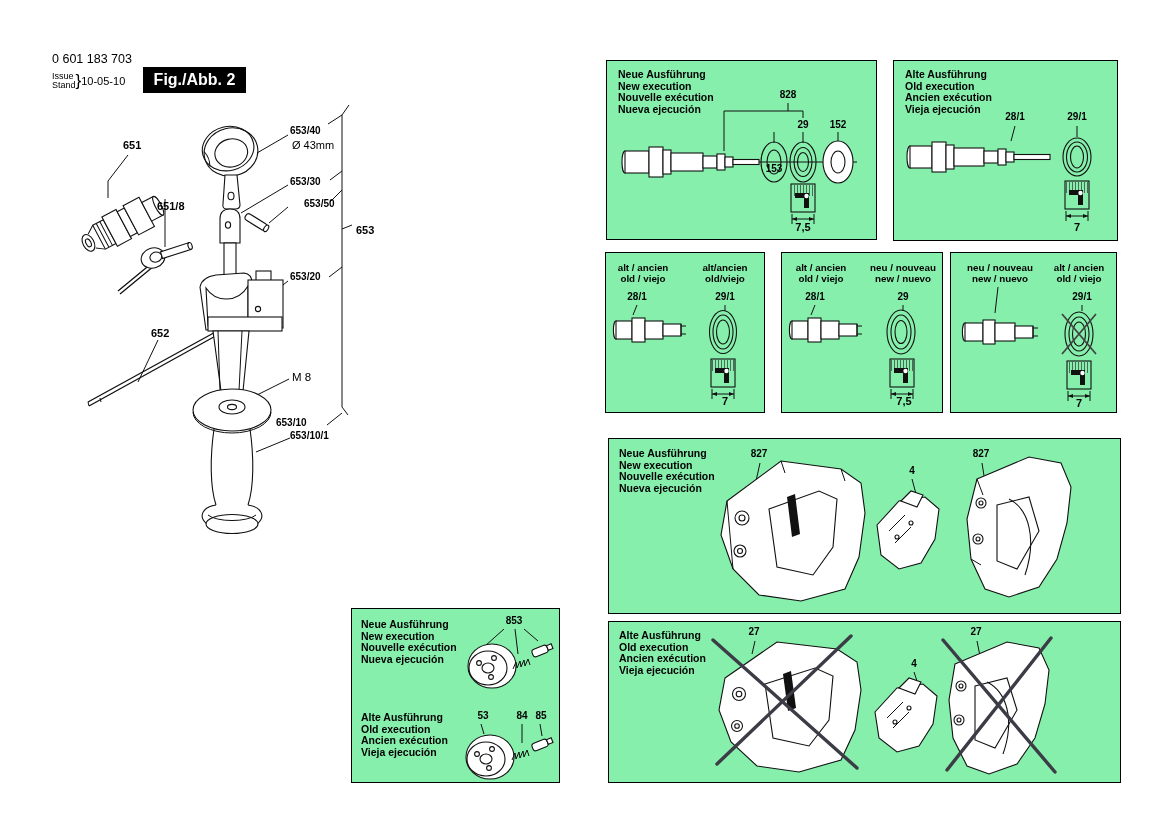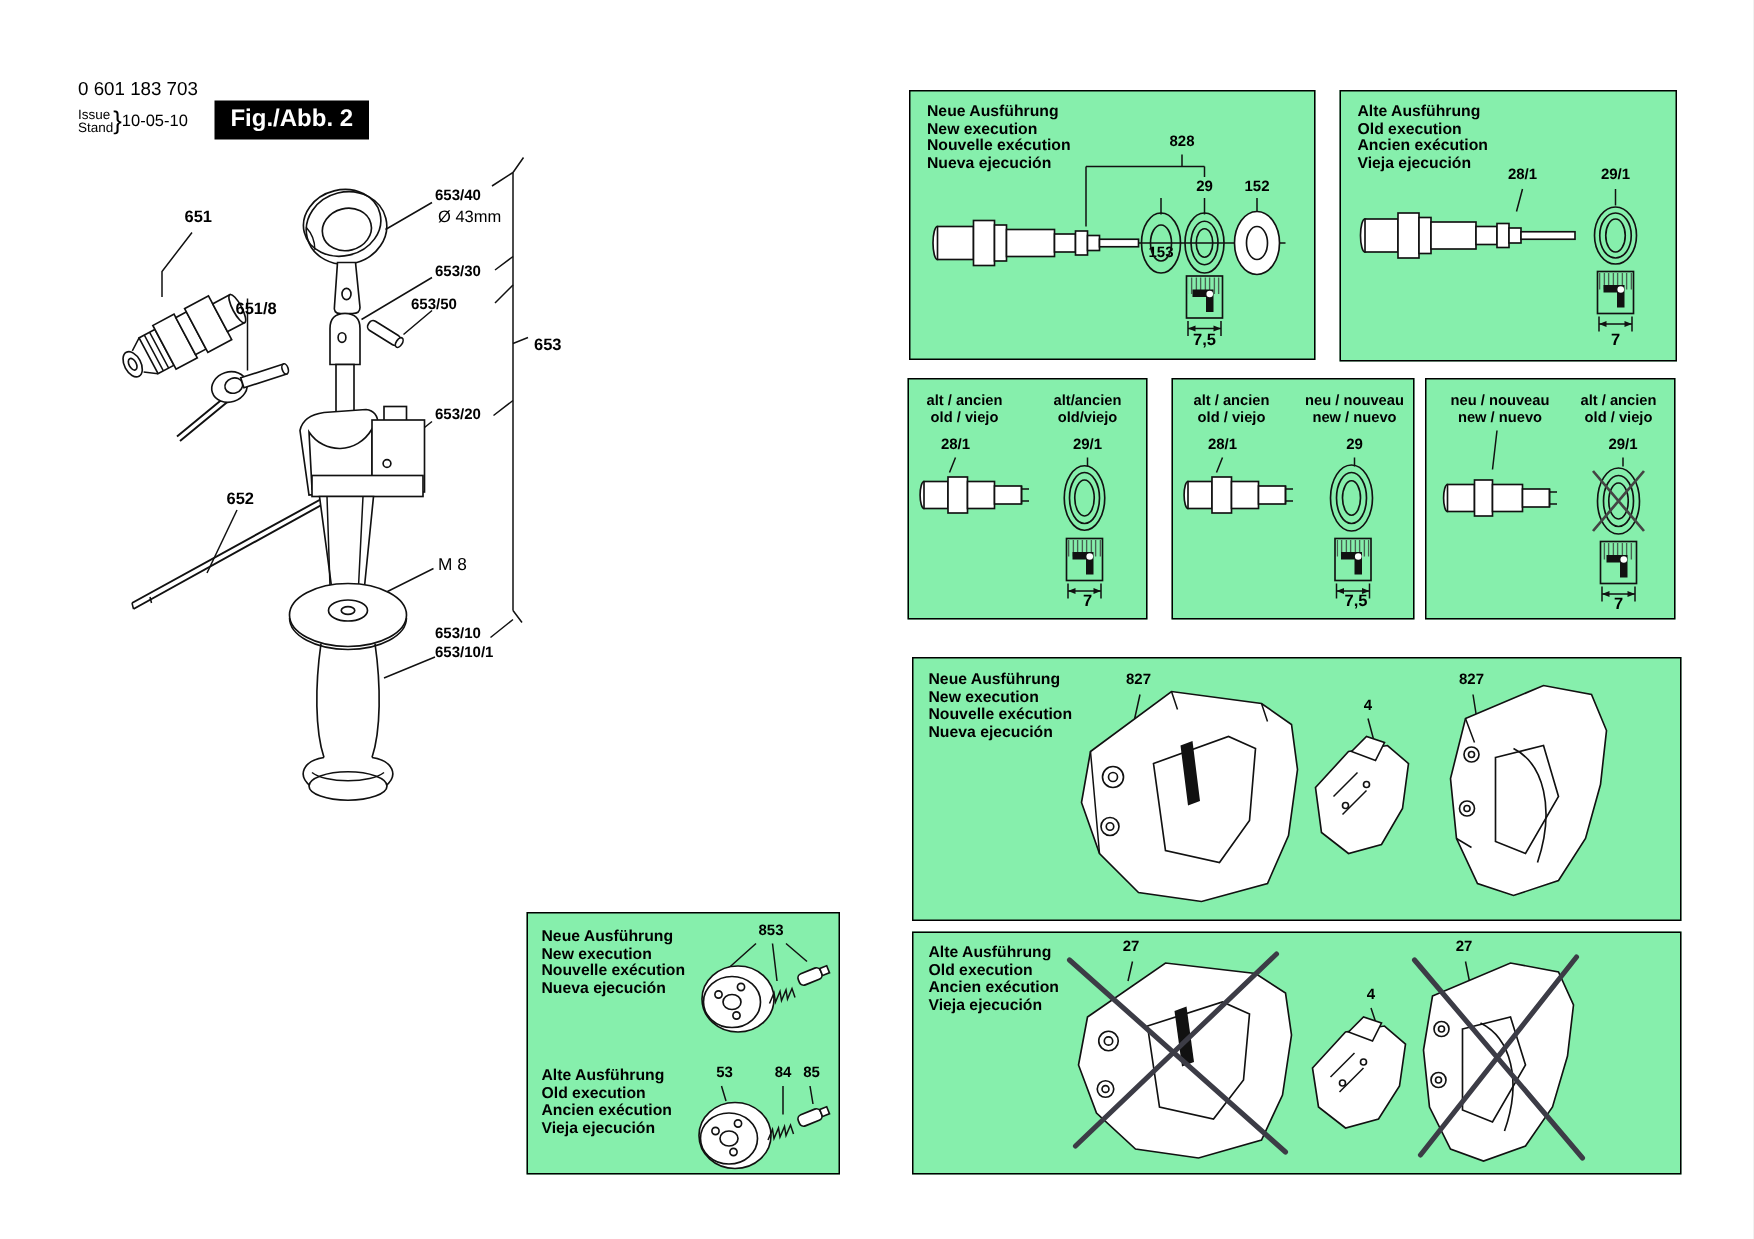--- a/index.html
+++ b/index.html
@@ -153,26 +153,26 @@
       <ellipse class="shape" cx="192" cy="429" rx="26" ry="9.5"></ellipse>
       <path class="ln" d="M168,420 A26,9 0 0 0 216,420"></path>
     </g>
   </svg>
 
   <div class="abs pn-lg" style="left:123px;top:139px;">651</div>
   <div class="abs pn-lg" style="left:157px;top:183px;margin-top:17px;">651/8</div>
   <div class="abs pn" style="left:290px;top:125px;">653/40</div>
   <div class="abs plain" style="left:292px;top:139px;">Ø 43mm</div>
   <div class="abs pn" style="left:290px;top:176px;">653/30</div>
-  <div class="abs pn" style="left:274px;top:198px;">653/50</div>
+  <div class="abs pn" style="left:304px;top:198px;">653/50</div>
   <div class="abs pn-lg" style="left:337px;top:224px;margin-left:19px;">653</div>
   <div class="abs pn" style="left:290px;top:271px;">653/20</div>
   <div class="abs pn-lg" style="left:151px;top:327px;">652</div>
   <div class="abs plain" style="left:292px;top:371px;font-size:11.5px;">M 8</div>
-  <div class="abs pn" style="left:290px;top:417px;">653/10</div>
+  <div class="abs pn" style="left:276px;top:417px;">653/10</div>
   <div class="abs pn" style="left:290px;top:430px;">653/10/1</div>
 
   <div class="box" style="left:606px;top:60px;width:271px;height:180px;">
     <div class="abs lang" style="left:11px;top:8px;"><span>Neue Ausführung</span><br><span>New execution</span><br><span>Nouvelle exécution</span><br><span>Nueva ejecución</span></div>
     <div class="abs pn ctr" style="left:181px;top:28px;">828</div>
     <div class="abs pn ctr" style="left:167px;top:58px;margin-top:44px;">153</div>
     <div class="abs pn ctr" style="left:196px;top:58px;">29</div>
     <div class="abs pn ctr" style="left:231px;top:58px;">152</div>
     <div class="abs dim ctr" style="left:196px;top:160px;">7,5</div>
     <svg class="draw" width="271" height="180">

